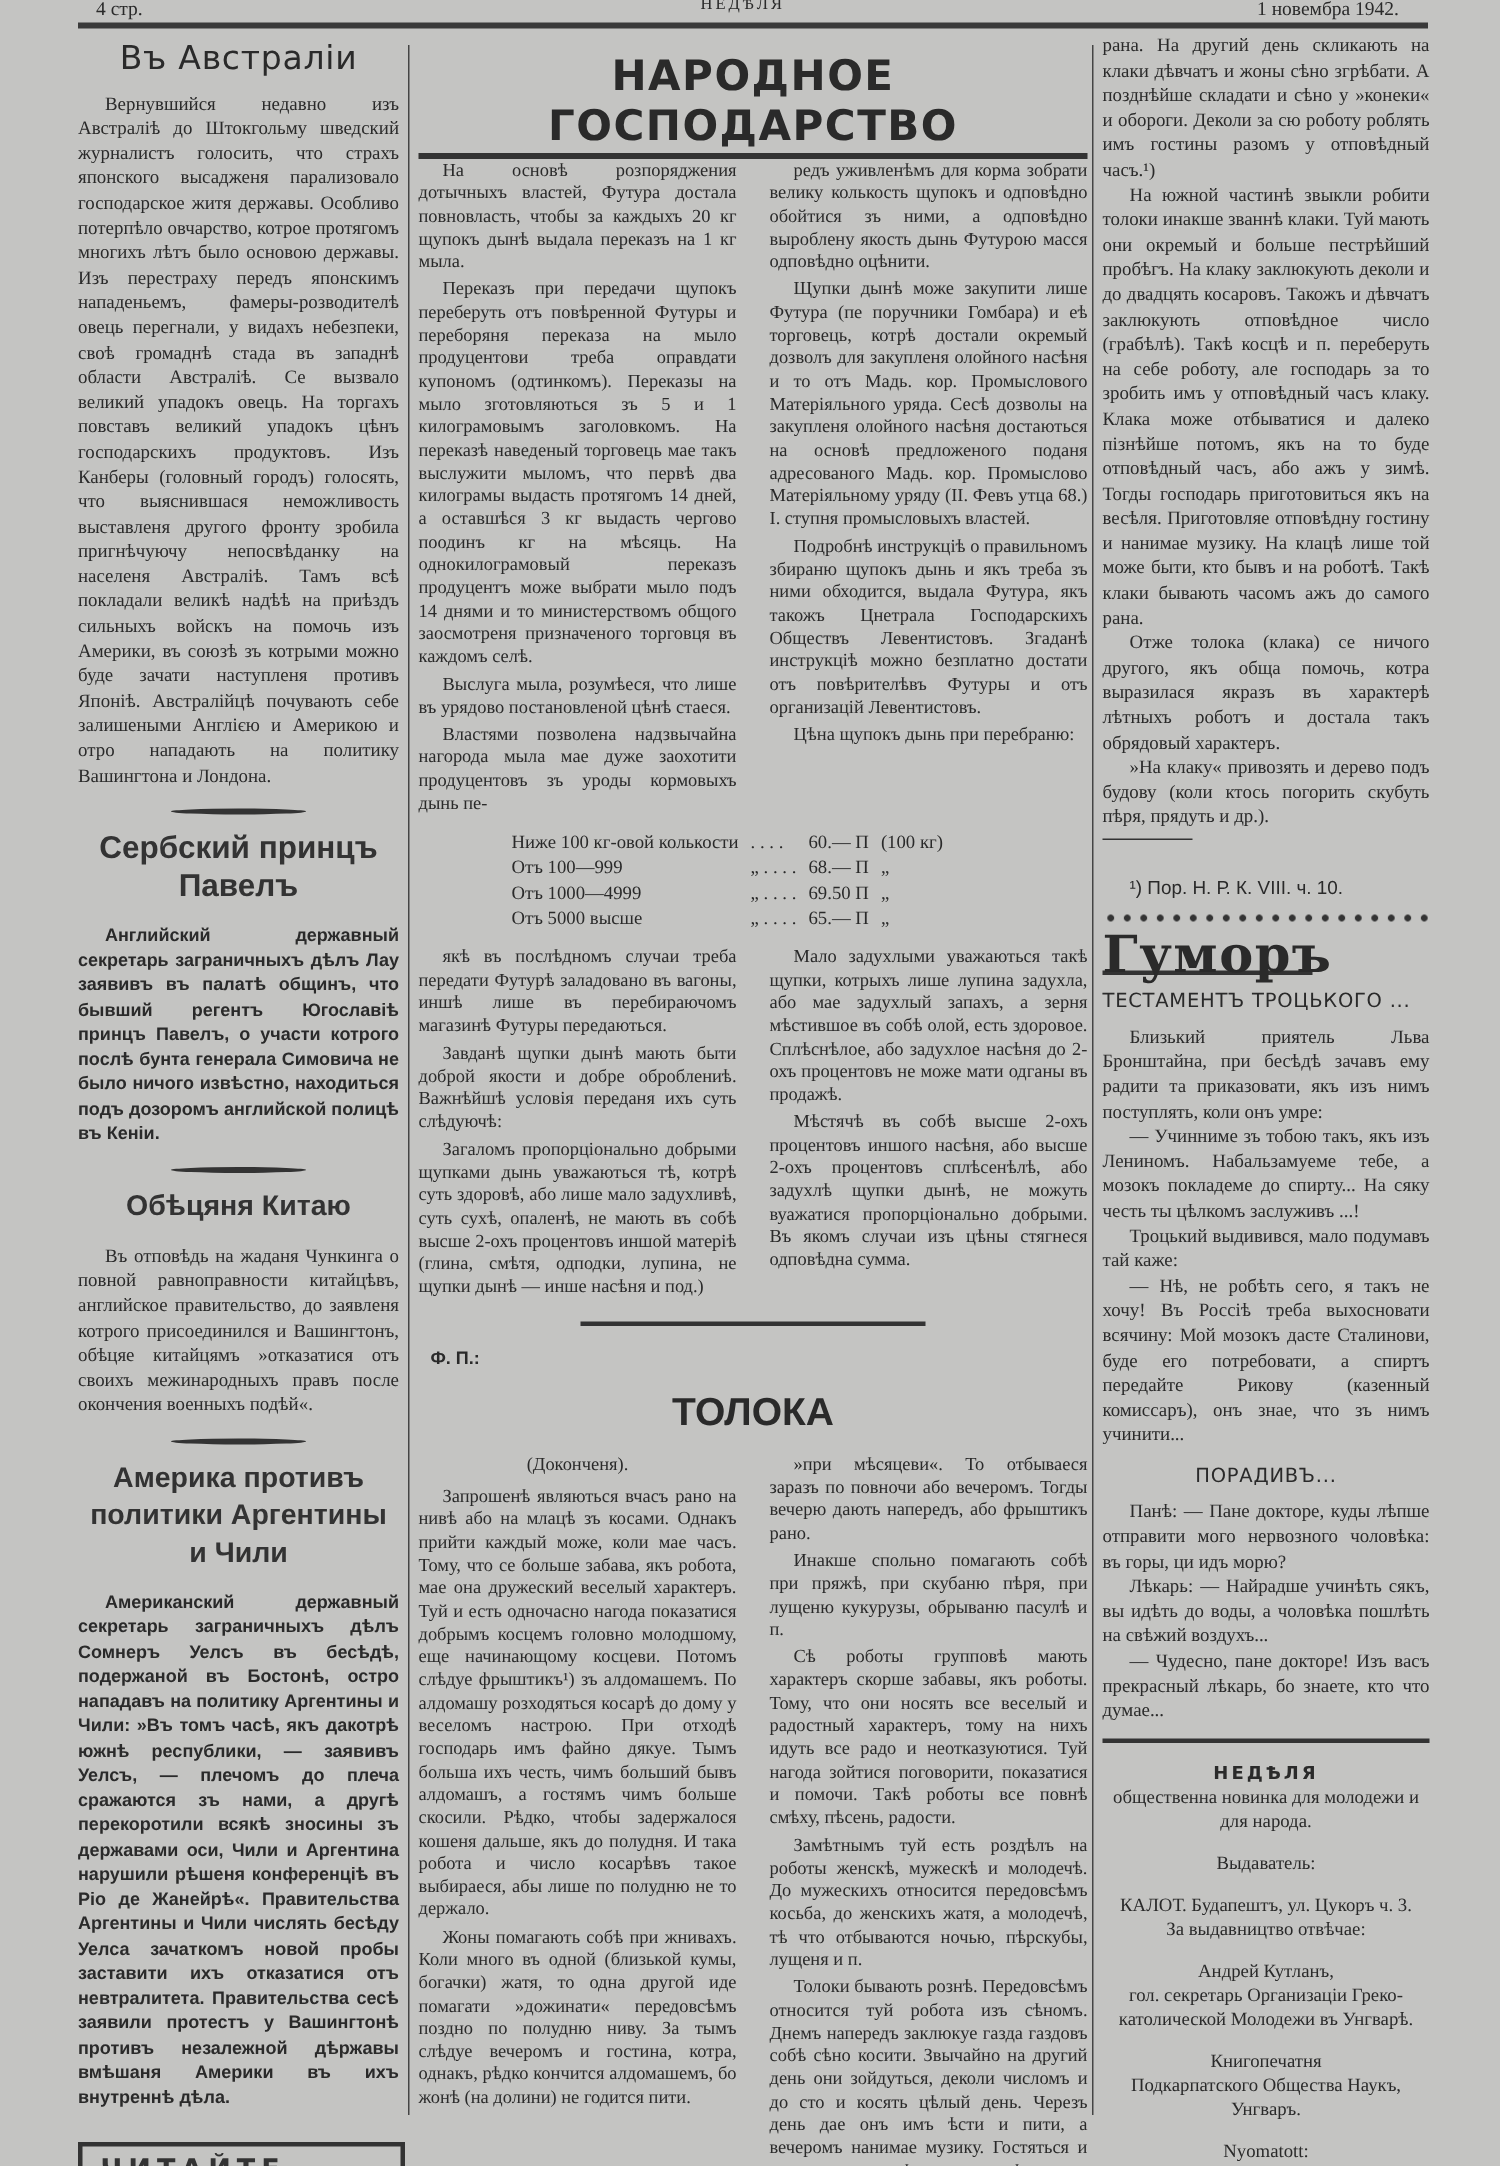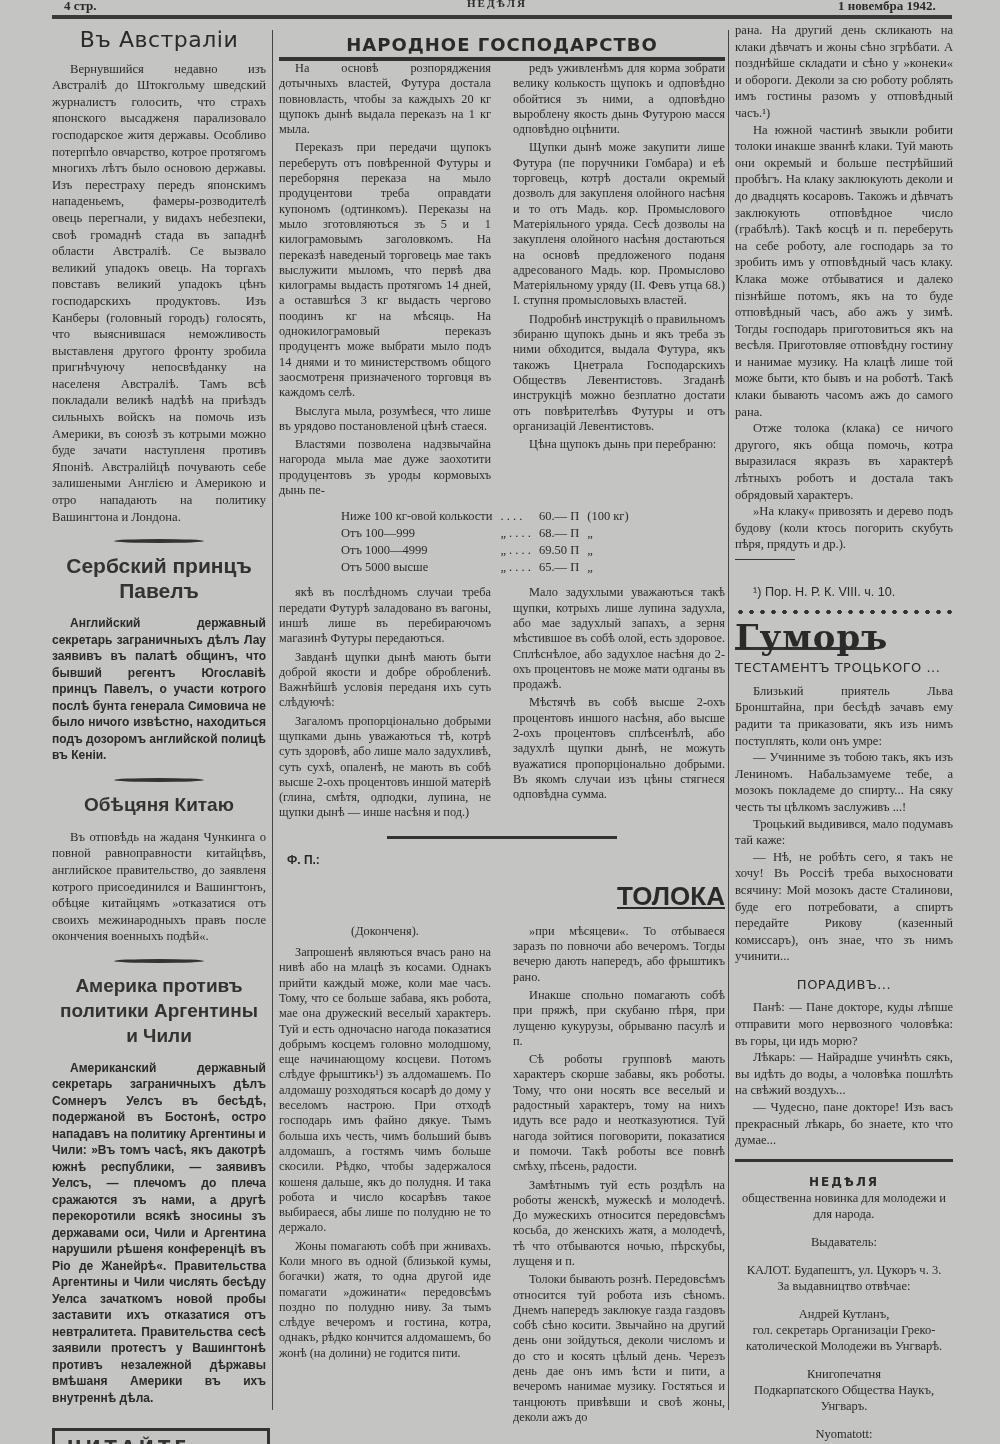--- a/index.html
+++ b/index.html
@@ -1,44 +1,44 @@
 <!DOCTYPE html>
 <html><head>
 <meta charset="utf-8">
 <style>
   html,body{margin:0;padding:0;}
   body{width:1000px;height:1444px;background:#c4c4c2;color:#2a2a2a;font-family:"DejaVu Serif",serif;position:relative;overflow:hidden;}
   .page{position:absolute;left:0;top:0;width:1000px;height:1444px;}
-  .hdr{position:absolute;top:0;left:0;width:1000px;height:16px;font-family:"Liberation Serif",serif;font-weight:bold;font-size:13px;}
+  .hdr{position:absolute;top:0;left:0;width:1000px;height:16px;font-family:"Liberation Serif",serif;font-weight:normal;font-size:13px;}
   .hdr .l{position:absolute;left:64px;top:-2px;}
   .hdr .c{position:absolute;left:467px;top:-3px;letter-spacing:2px;font-size:11px;}
   .hdr .r{position:absolute;left:838px;top:-2px;}
   .rule-top{position:absolute;top:15px;left:52px;width:900px;height:4px;background:#3a3a3a;}
   .col{position:absolute;font-family:"Liberation Serif",serif;font-size:12.6px;line-height:16.6px;text-align:justify;}
   .col p{margin:0;text-indent:18px;}
   .c1{left:52px;top:22px;width:214px;}
   .h-aus{font-family:"DejaVu Sans",sans-serif;font-weight:normal;font-size:22px;text-align:center;margin:10px 0 12px;letter-spacing:0.5px;}
   .h-sec{font-family:"Liberation Sans",sans-serif;font-weight:bold;font-size:21px;line-height:25px;text-align:center;margin:10px 0 12px;color:#333;}
   .h-sec.sm{font-size:19px;}
   .orn{width:90px;height:4px;margin:14px auto 10px;background:#333;border-radius:50%;}
   .bold-txt{font-family:"Liberation Sans",sans-serif;font-weight:bold;font-size:12px;line-height:16.5px;}
   .promo{border:3px solid #333;margin:22px 0 0 0;padding:8px 10px 8px 12px;width:190px;font-family:"DejaVu Sans",sans-serif;font-weight:bold;color:#333;}
   .promo .a{font-size:18px;letter-spacing:4px;}
   .vline{position:absolute;width:1px;background:#444;}
   .mid{position:absolute;left:279px;top:22px;width:446px;}
-  .mid-title{font-family:"DejaVu Sans",sans-serif;font-weight:bold;font-size:18px;letter-spacing:1px;text-align:center;padding:12px 0 2px;border-bottom:4px solid #333;}
+  .mid-title{font-family:"DejaVu Sans",sans-serif;font-weight:bold;font-size:28px;letter-spacing:1px;text-align:center;padding:12px 0 2px;border-bottom:4px solid #333;}
   .soap-title{font-family:"Liberation Sans",sans-serif;font-weight:bold;font-size:22px;line-height:27px;text-align:center;margin:14px 0 16px;color:#333;}
   .two{display:flex;justify-content:space-between;}
   .two .sc{width:212px;font-family:"Liberation Serif",serif;font-size:12.3px;line-height:15.3px;text-align:justify;}
   .two .sc p{margin:0 0 3px;text-indent:16px;}
   .price-table{margin:6px 0 8px 60px;font-family:"Liberation Serif",serif;font-size:12.5px;line-height:15px;}
   .price-table td{padding:0 6px 0 0;}
   .sep{width:230px;height:3px;background:#333;margin:12px auto 14px;}
   .fp{font-weight:bold;font-size:12px;font-family:"Liberation Sans",sans-serif;margin:0 0 6px 8px;}
-  .toloka-title{font-family:"Liberation Sans",sans-serif;font-weight:bold;font-size:26px;text-align:right;margin:14px 0 12px;text-decoration:underline;}
+  .toloka-title{font-family:"Liberation Sans",sans-serif;font-weight:bold;font-size:26px;text-align:center;margin:14px 0 12px;}
   .c3{left:735px;top:22px;width:218px;}
   .c3 p{margin:0;}
   .humor{font-family:"DejaVu Serif",serif;font-weight:bold;font-size:34px;margin:14px 0 2px;letter-spacing:1px;}
   .humor-rule{height:3px;background:#333;width:140px;margin-bottom:10px;}
   .dots{height:6px;margin:8px 0 4px;background:radial-gradient(circle,#333 2px,transparent 2.5px) 0 0/11px 6px repeat-x;}
   .sub-h{font-family:"DejaVu Sans",sans-serif;font-size:13px;letter-spacing:0.5px;margin:6px 0 6px;}
   .center{text-align:center;}
   .imprint{text-align:center;font-family:"Liberation Serif",serif;font-size:12.5px;line-height:16px;}
   .imprint .sp{margin-top:12px;}
   .ftn-rule{width:60px;height:1px;background:#333;margin:6px 0 4px;}

